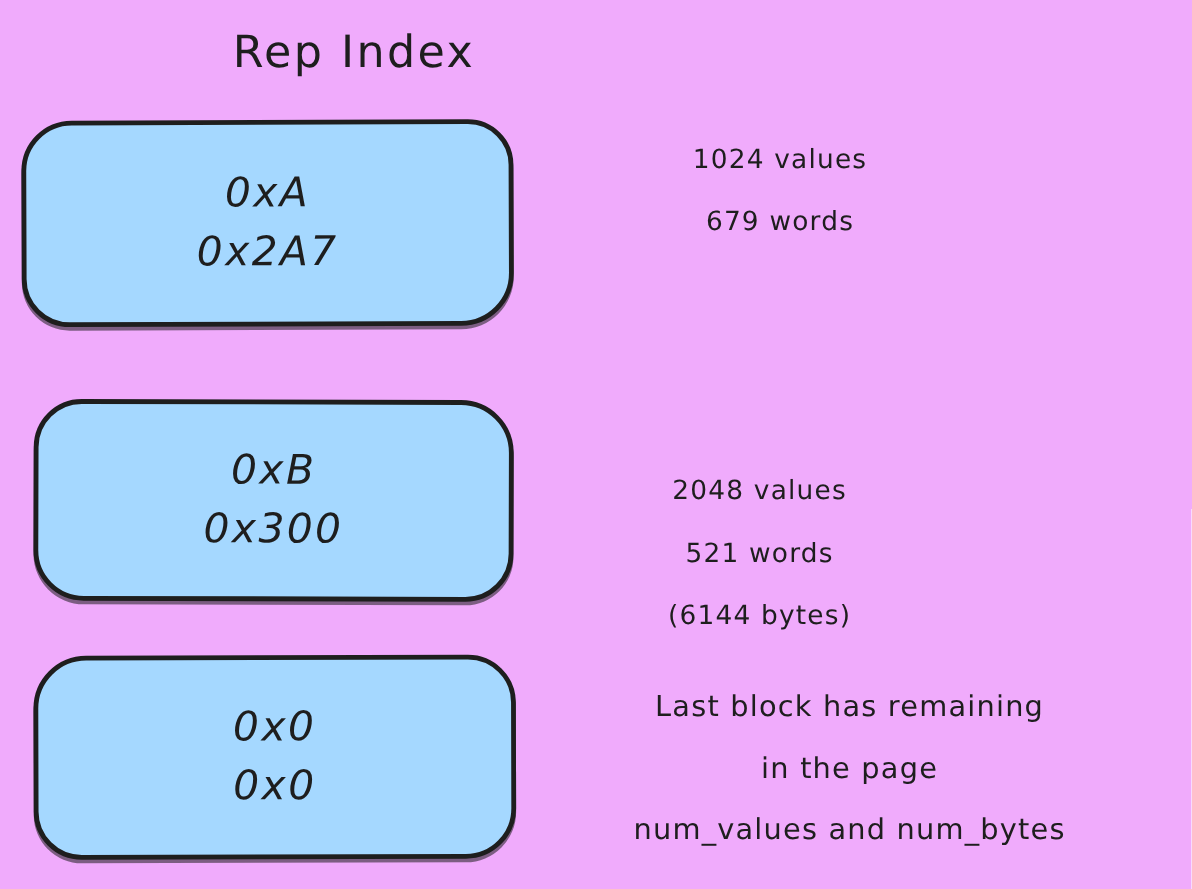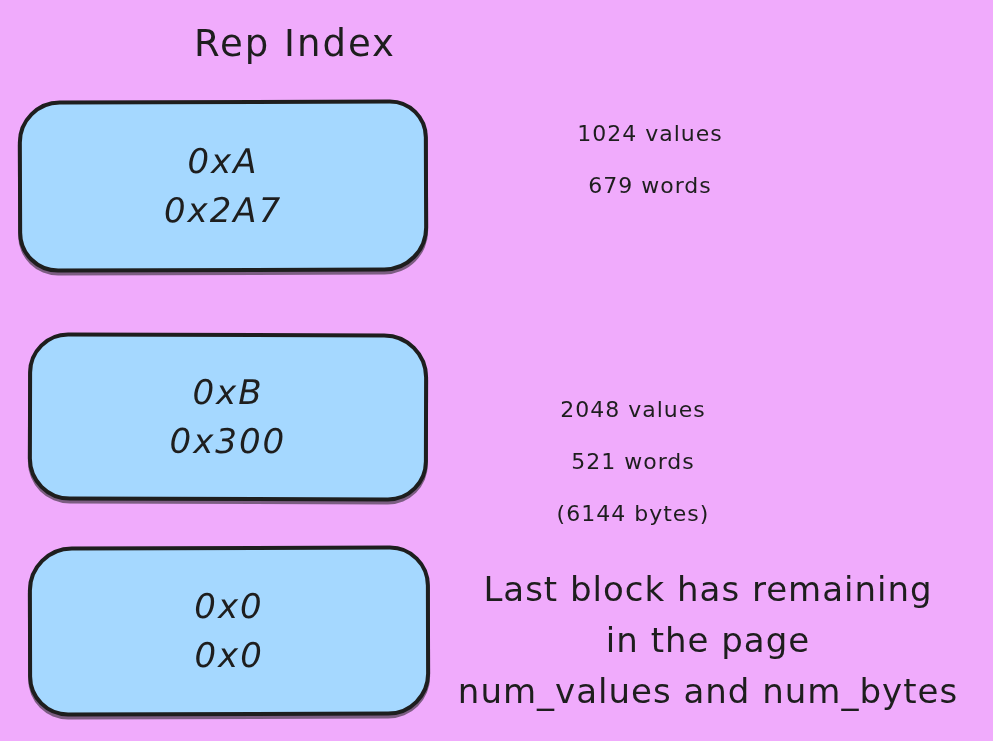--- a/index.html
+++ b/index.html
@@ -65,21 +65,21 @@
   .note {
     position: absolute;
     text-align: center;
     font-size: 22px;
     letter-spacing: 1px;
     line-height: 52px;
     color: #1e1e1e;
   }
   .note-1 { left: 455px; top: 108px; width: 390px; }
   .note-2 { left: 438px; top: 343px; width: 390px; margin-top: 41px; }
-  .note-3 { left: 430px; top: 564px; width: 556px; font-size: 34px; line-height: 51px; }
+  .note-3 { left: 430px; top: 564px; width: 556px; font-size: 24px; line-height: 51px; }
 </style>
 </head>
 <body>
 
 <div class="canvas">
 
   <div class="title">Rep Index</div>
 
   <div class="block block-1">
     <div class="val">0xA</div>

